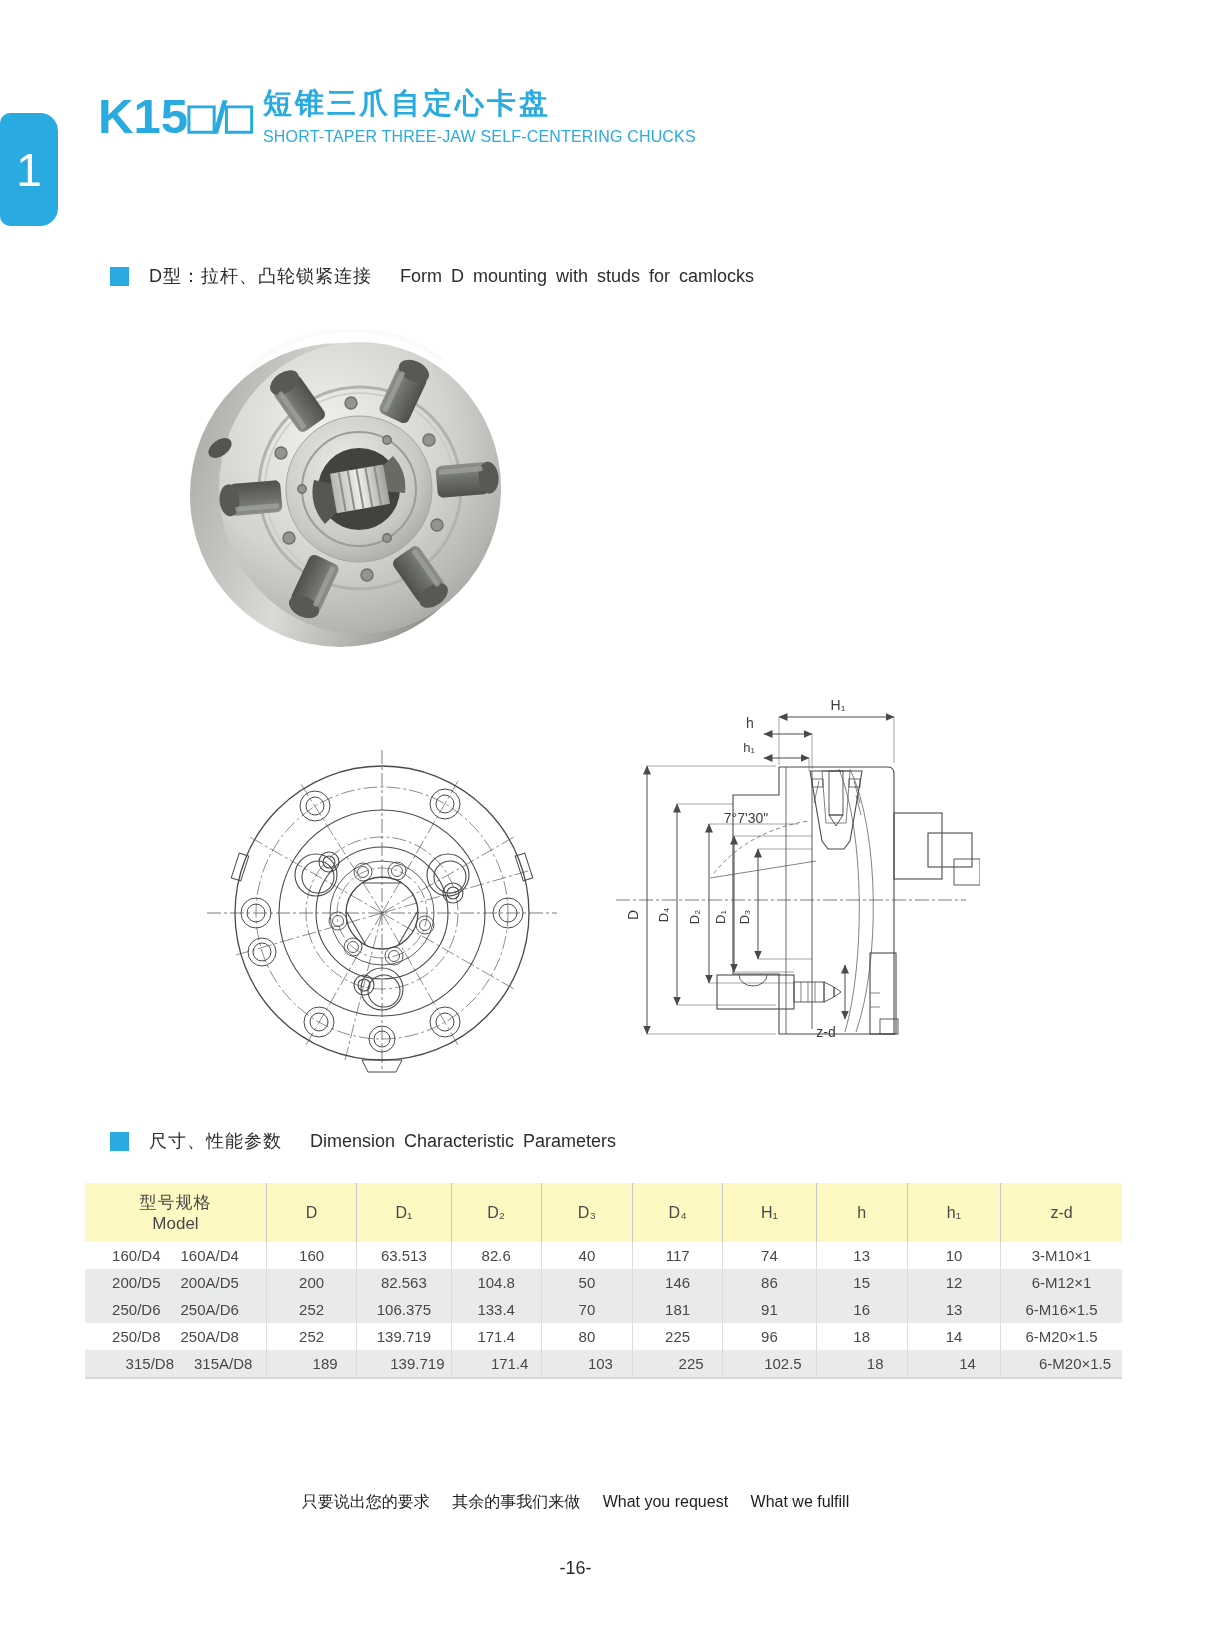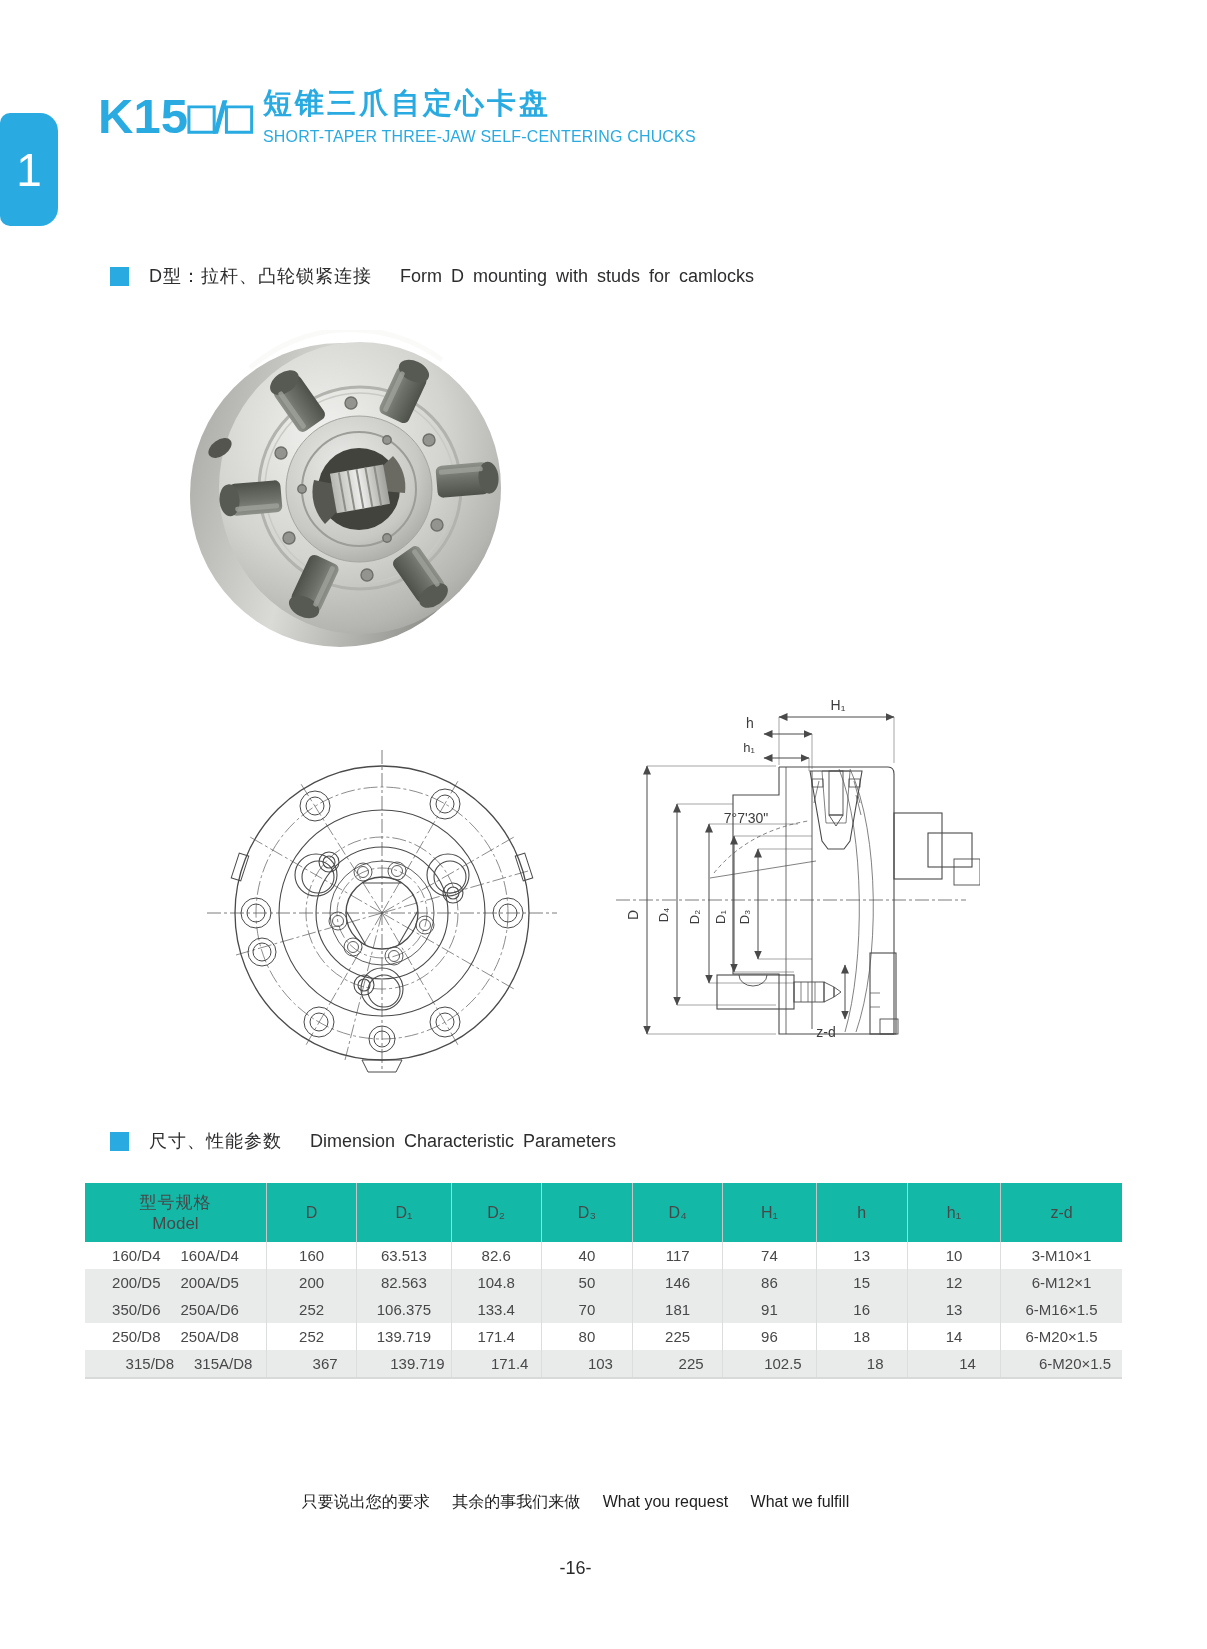--- a/index.html
+++ b/index.html
@@ -22,21 +22,21 @@
 
   
   .sq{position:absolute;width:19px;height:19px;background:#29abe2;}
   .sec-label{position:absolute;left:149px;font-size:18px;color:#2d2d2f;white-space:nowrap;}
   .sec-label .zh{margin-right:28px;letter-spacing:1px;}
   .sec-label .en{word-spacing:4px;}
 
   
   .dim-table{position:absolute;left:85px;top:1183px;width:1037px;border-collapse:collapse;
              table-layout:fixed;color:#48484a;}
-  .dim-table thead th{background:#14b8a6;height:57px;font-weight:400;font-size:16px;
+  .dim-table thead th{background:#fef9c3;height:57px;font-weight:400;font-size:16px;
                       border-left:1px solid #c6c7c8;text-align:center;vertical-align:middle;}
   .dim-table thead th:first-child{border-left:none;}
   .dim-table thead .zh-h{font-size:17px;letter-spacing:1px;}
   .dim-table thead .en-h{font-size:17px;}
   .dim-table tbody td{height:25px;font-size:15px;text-align:center;vertical-align:middle;
                       border-left:1px solid #dcdddd;}
   .dim-table tbody td:first-child{border-left:none;}
   .dim-table tbody tr.alt{background:#e9eaea;}
   .dim-table tbody tr:last-child td{border-bottom:2px solid #d8d9d9;padding-left:28px;}
   .dim-table .model span{display:inline-block;margin:0 10px;}
@@ -405,21 +405,21 @@
           <td>82.563</td>
           <td>104.8</td>
           <td>50</td>
           <td>146</td>
           <td>86</td>
           <td>15</td>
           <td>12</td>
           <td>6-M12×1</td>
         </tr>
         <tr class="alt">
-          <td class="model"><span>350/D6</span><span>250A/D6</span></td>
+          <td class="model"><span>250/D6</span><span>250A/D6</span></td>
           <td>252</td>
           <td>106.375</td>
           <td>133.4</td>
           <td>70</td>
           <td>181</td>
           <td>91</td>
           <td>16</td>
           <td>13</td>
           <td>6-M16×1.5</td>
         </tr>
@@ -430,21 +430,21 @@
           <td>171.4</td>
           <td>80</td>
           <td>225</td>
           <td>96</td>
           <td>18</td>
           <td>14</td>
           <td>6-M20×1.5</td>
         </tr>
         <tr class="alt">
           <td class="model"><span>315/D8</span><span>315A/D8</span></td>
-          <td>367</td>
+          <td>189</td>
           <td>139.719</td>
           <td>171.4</td>
           <td>103</td>
           <td>225</td>
           <td>102.5</td>
           <td>18</td>
           <td>14</td>
           <td>6-M20×1.5</td>
         </tr>
       </tbody>

